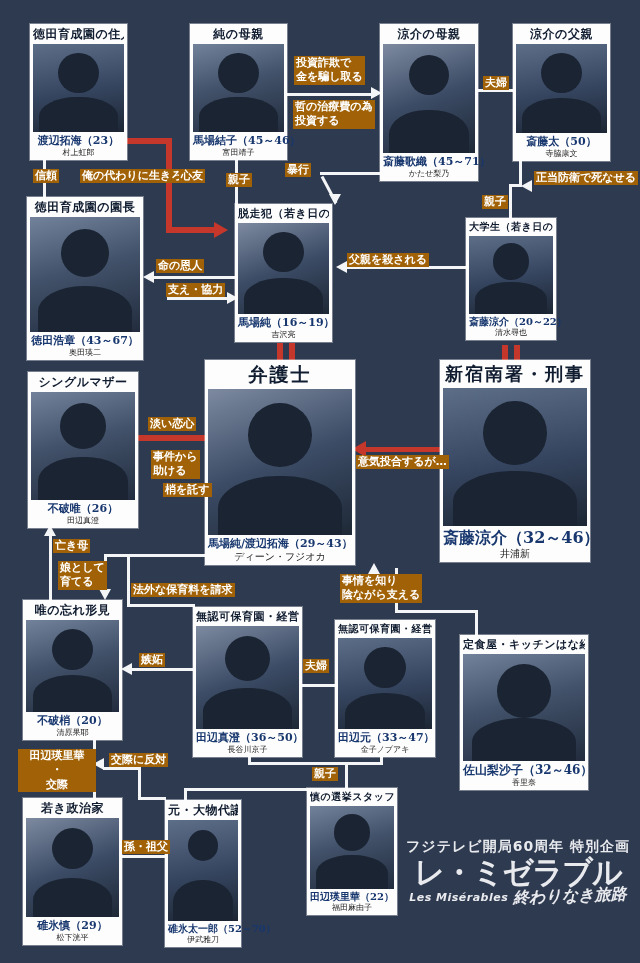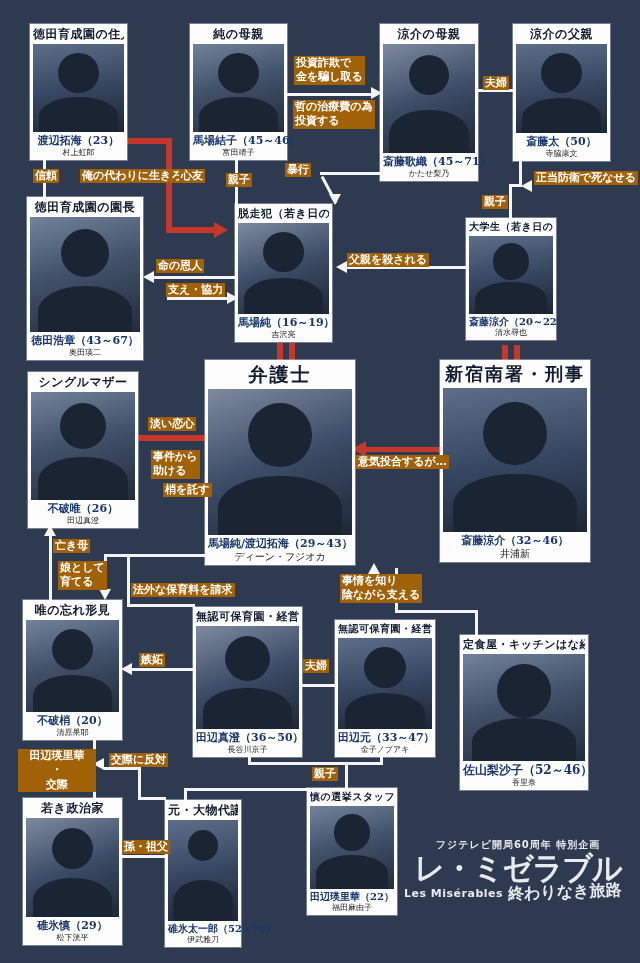--- a/index.html
+++ b/index.html
@@ -17,21 +17,21 @@
          background:#1b2433;left:28%;top:10%;}
   .photo::after{content:"";position:absolute;width:86%;height:46%;border-radius:48% 48% 0 0;
          background:#1b2433;left:7%;bottom:-6%;}
   .card:nth-of-type(3n) .photo{background:linear-gradient(160deg,#7d8aa0 0%,#3c4c66 50%,#1e2836 100%);}
   .card:nth-of-type(3n+1) .photo{background:linear-gradient(170deg,#5d6e88 0%,#35445e 55%,#1c2634 100%);}
   .pname{font-family:"DejaVu Serif","Liberation Serif",serif;font-weight:bold;color:#17376e;
          font-size:11px;text-align:center;line-height:1.2;white-space:nowrap;}
   .aname{font-family:"DejaVu Serif","Liberation Serif",serif;color:#1c1c1c;font-size:8px;
          text-align:center;line-height:1.3;}
   .card.big .role{font-size:19px;letter-spacing:2px;}
-  .card.big .pname{font-size:11px;}
+  .card.big .pname{font-size:16px;}
   .card.big .aname{font-size:10px;}
   
   .hl,.vl{position:absolute;background:#f4f5f7;z-index:1;}
   .hl{height:3px;} .vl{width:3px;}
   .hl.red,.vl.red{background:#c4372a;z-index:2;}
   .hl.red{height:6px;} .vl.red{width:6px;}
   .hl.red.thin{height:5px;}
   .bar{position:absolute;background:#c4372a;z-index:2;}
   .arr{position:absolute;width:0;height:0;z-index:2;}
   .a-l{border-top:6px solid transparent;border-bottom:6px solid transparent;border-right:11px solid #f4f5f7;}
@@ -40,24 +40,24 @@
   .a-d{border-left:6px solid transparent;border-right:6px solid transparent;border-top:11px solid #f4f5f7;}
   .a-l.red{border-right-color:#c4372a;border-top-width:8px;border-bottom-width:8px;border-right-width:14px;}
   .a-r.red{border-left-color:#c4372a;border-top-width:8px;border-bottom-width:8px;border-left-width:14px;}
   .dline{position:absolute;height:3px;background:#f4f5f7;transform-origin:0 50%;z-index:1;}
   
   .lbl{position:absolute;color:#fff;font-weight:bold;font-size:11px;line-height:1.3;
        white-space:pre-line;background:#a16207;padding:0 2px;z-index:5;}
   .lbl.center{text-align:center;}
   
   #logo{position:absolute;left:404px;top:838px;width:228px;color:#e9eaee;z-index:4;}
-  .tagline{font-size:10px;letter-spacing:1px;text-align:center;font-weight:bold;}
+  .tagline{font-size:14px;letter-spacing:1px;text-align:center;font-weight:bold;}
   .ttl{font-family:"DejaVu Serif","Liberation Serif",serif;font-weight:bold;font-size:30px;
        letter-spacing:-1px;text-align:center;line-height:1.0;margin-top:2px;transform:scaleY(1.05);}
-  .subrow{display:flex;align-items:baseline;gap:5px;margin-top:-2px;}
+  .subrow{display:flex;align-items:baseline;justify-content:center;gap:5px;margin-top:-2px;font-style:italic;}
   .sub-en{font-weight:bold;font-size:11px;letter-spacing:.5px;}
   .sub-ja{font-family:"DejaVu Serif","Liberation Serif",serif;font-weight:bold;font-size:16px;
           transform:rotate(-2deg);}
 </style>
 </head>
 <body>
 
 <div id="stage">
 
   <div class="vl" style="left:43px;top:158px;height:40px;"></div>
@@ -193,21 +193,21 @@
   </div>
   <div class="card" style="left:335px;top:620px;width:100px;height:137px;">
     <div class="role" style="font-size:10px;">無認可保育園・経営</div>
     <div class="photo"></div>
     <div class="pname">田辺元（33～47）</div>
     <div class="aname">金子ノブアキ</div>
   </div>
   <div class="card" style="left:460px;top:635px;width:128px;height:155px;">
     <div class="role" style="font-size:11px;">定食屋・キッチンはな経営</div>
     <div class="photo"></div>
-    <div class="pname" style="font-size:12px;">佐山梨沙子（52～46）</div>
+    <div class="pname" style="font-size:12px;">佐山梨沙子（32～46）</div>
     <div class="aname">香里奈</div>
   </div>
   <div class="card" style="left:23px;top:798px;width:99px;height:147px;">
     <div class="role">若き政治家</div>
     <div class="photo"></div>
     <div class="pname">碓氷慎（29）</div>
     <div class="aname">松下洸平</div>
   </div>
   <div class="card" style="left:165px;top:800px;width:76px;height:147px;">
     <div class="role">元・大物代議士</div>

